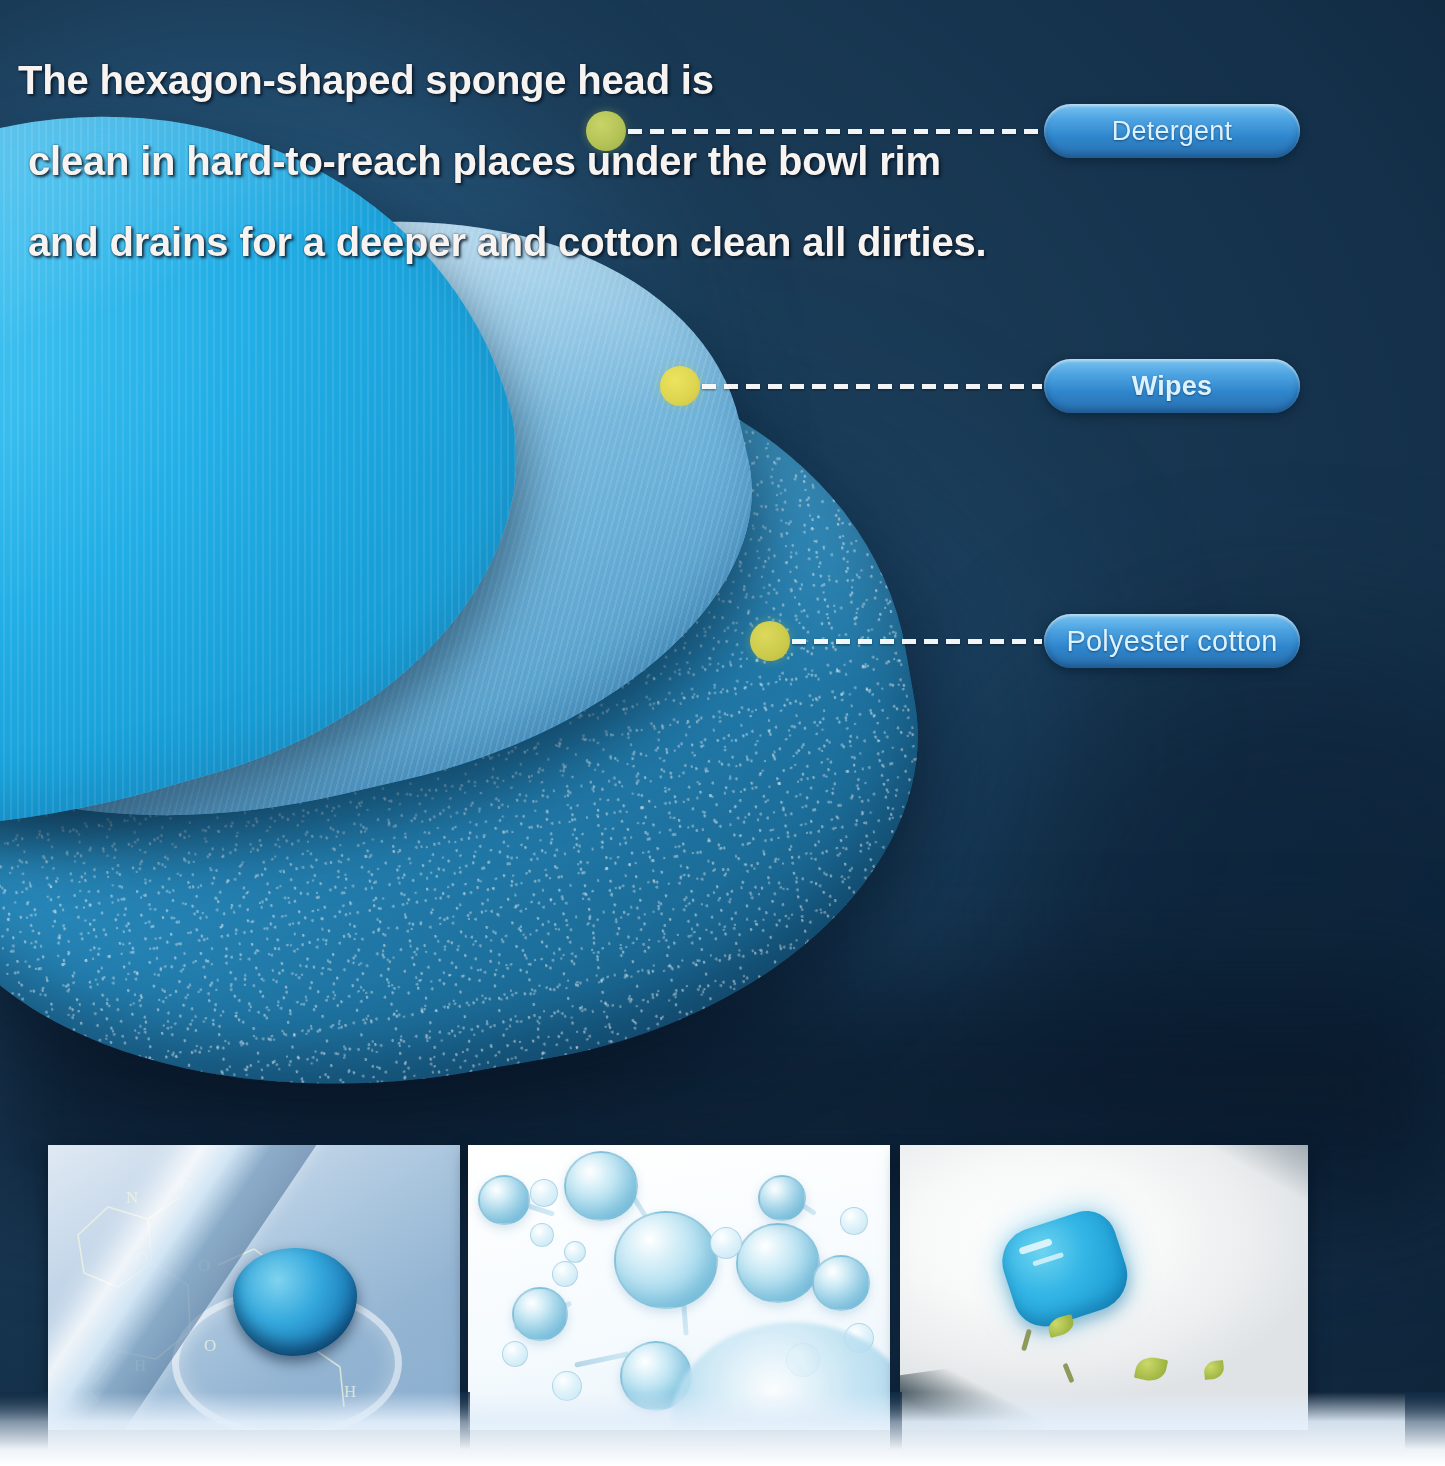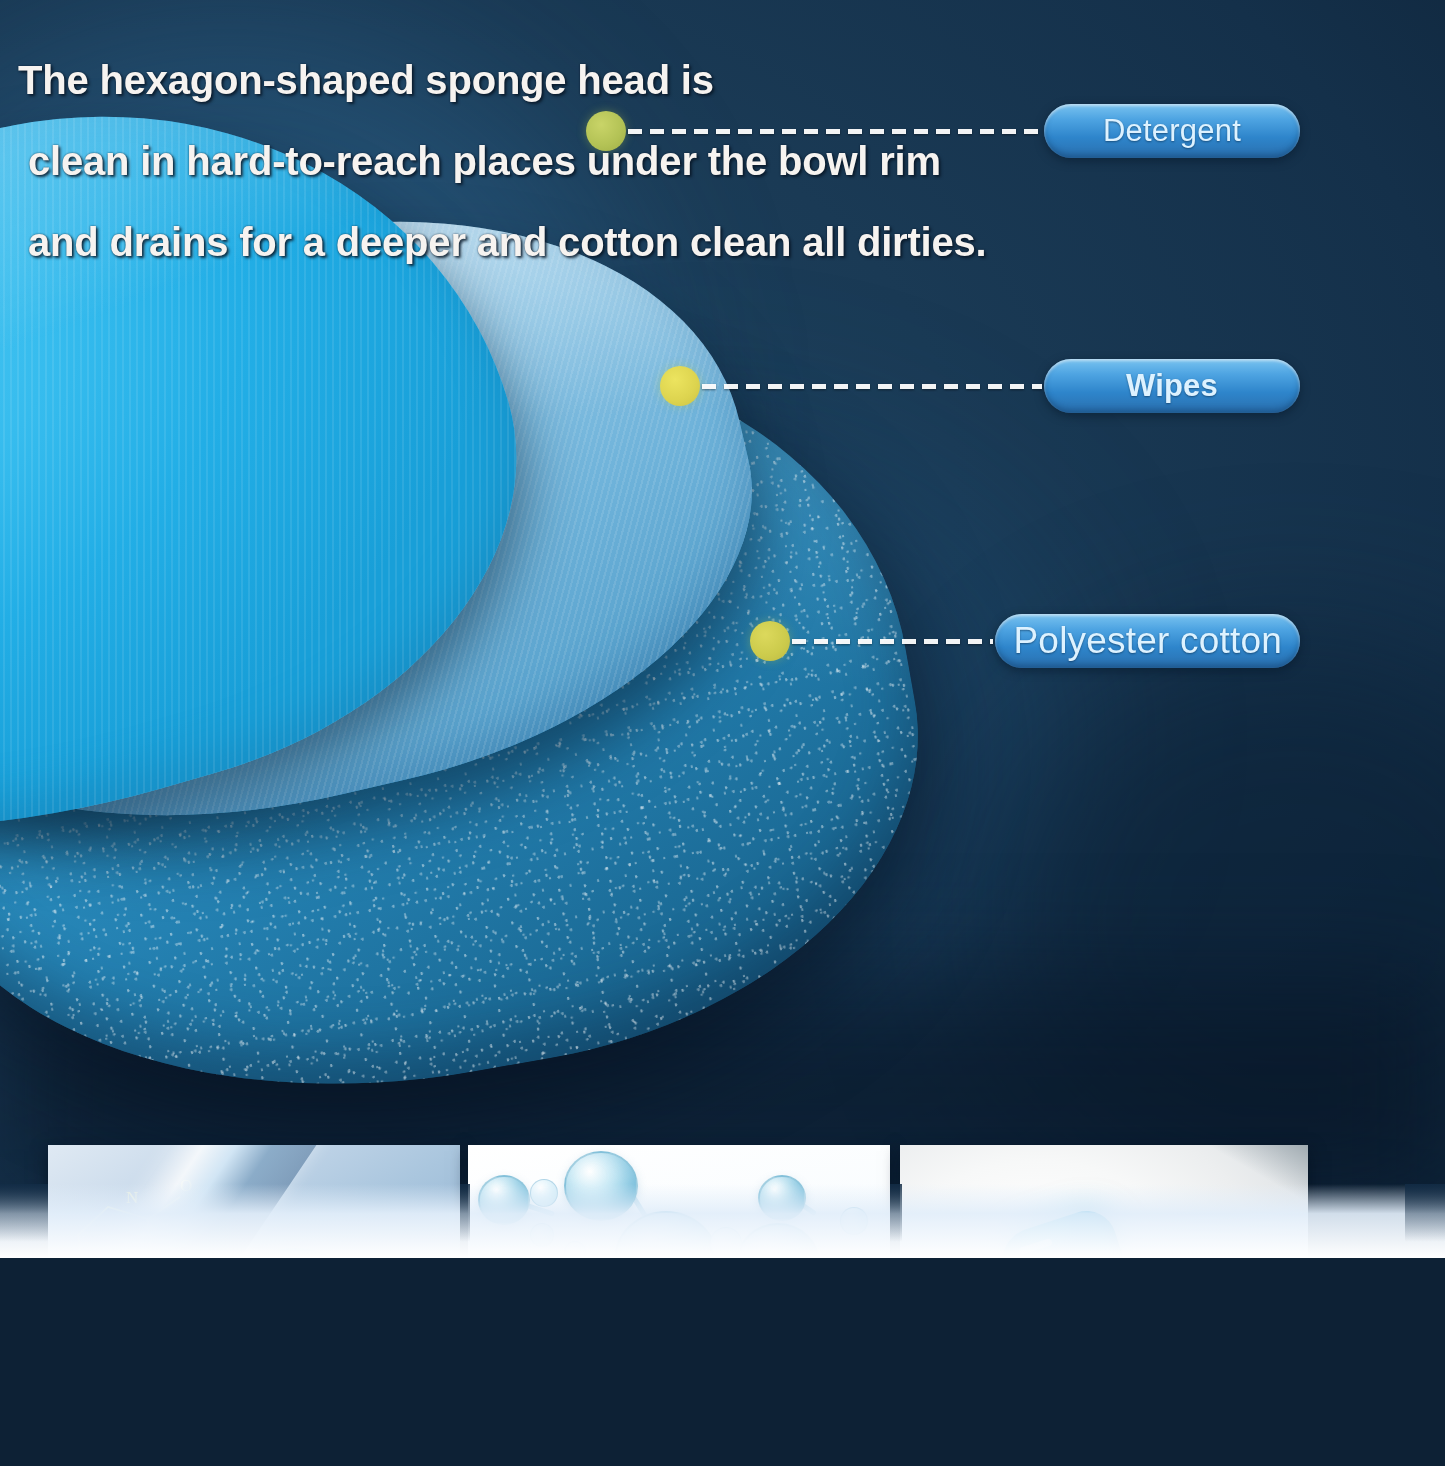--- a/index.html
+++ b/index.html
@@ -5,21 +5,21 @@
   * { margin:0; padding:0; box-sizing:border-box; }
   html,body {
     width:1445px; height:1466px;
     background:#0d2135;
     font-family:"Liberation Sans", sans-serif;
     overflow:hidden;
   }
 
   #stage {
     position:relative;
-    width:1445px; height:1258px;
+    width:1445px; height:1466px;
     overflow:hidden;
     background:
       radial-gradient(120% 90% at 18% 38%, #1d4360 0%, #1a3a55 40%, #14304a 70%, #0d2135 100%);
   }
 
   
   .amb {
     position:absolute; pointer-events:none; border-radius:50%;
     filter:blur(80px);
   }
@@ -129,38 +129,38 @@
     filter: drop-shadow(0 1px 1px rgba(0,0,0,.45));
   }
 
   .pill {
     flex:0 0 auto;
     display:flex; align-items:center; justify-content:center;
     height:54px;
     padding:0 26px;
     border-radius:27px;
     color:#ddf2ff;
-    font-size:31px;
+    font-size:27px;
     font-weight:500;
     letter-spacing:.2px;
     background:linear-gradient(180deg,#79c3f0 0%, #4ea4e2 28%, #2e85cb 62%, #2a6fae 100%);
     box-shadow:
       0 3px 10px rgba(6,24,42,.55),
       inset 0 2px 3px rgba(255,255,255,.55),
       inset 0 -3px 6px rgba(12,54,96,.45);
     text-shadow:0 1px 2px rgba(10,40,70,.55);
     white-space:nowrap;
   }
 
   #callout-1 { left:586px; top:104px; width:714px; }
   #callout-1 .pill { min-width:256px; }
   #callout-2 { left:660px; top:359px; width:640px; }
   #callout-2 .pill { min-width:256px;font-weight:bold; }
   #callout-3 { left:750px; top:614px; width:550px; }
-  #callout-3 .pill { min-width:256px; padding:0 18px; font-size:37px;text-align:center; }
+  #callout-3 .pill { min-width:256px; padding:0 18px; font-size:29px;text-align:center; }
 
   
   #strip { position:absolute; left:0; top:1145px; width:1445px; height:285px; z-index:30; }
 
   .photo {
     position:absolute; top:0; height:285px;
     overflow:hidden;
     box-shadow:0 6px 16px rgba(3,14,26,.6);
   }
   .photo-1 { left:48px;  width:412px; }

